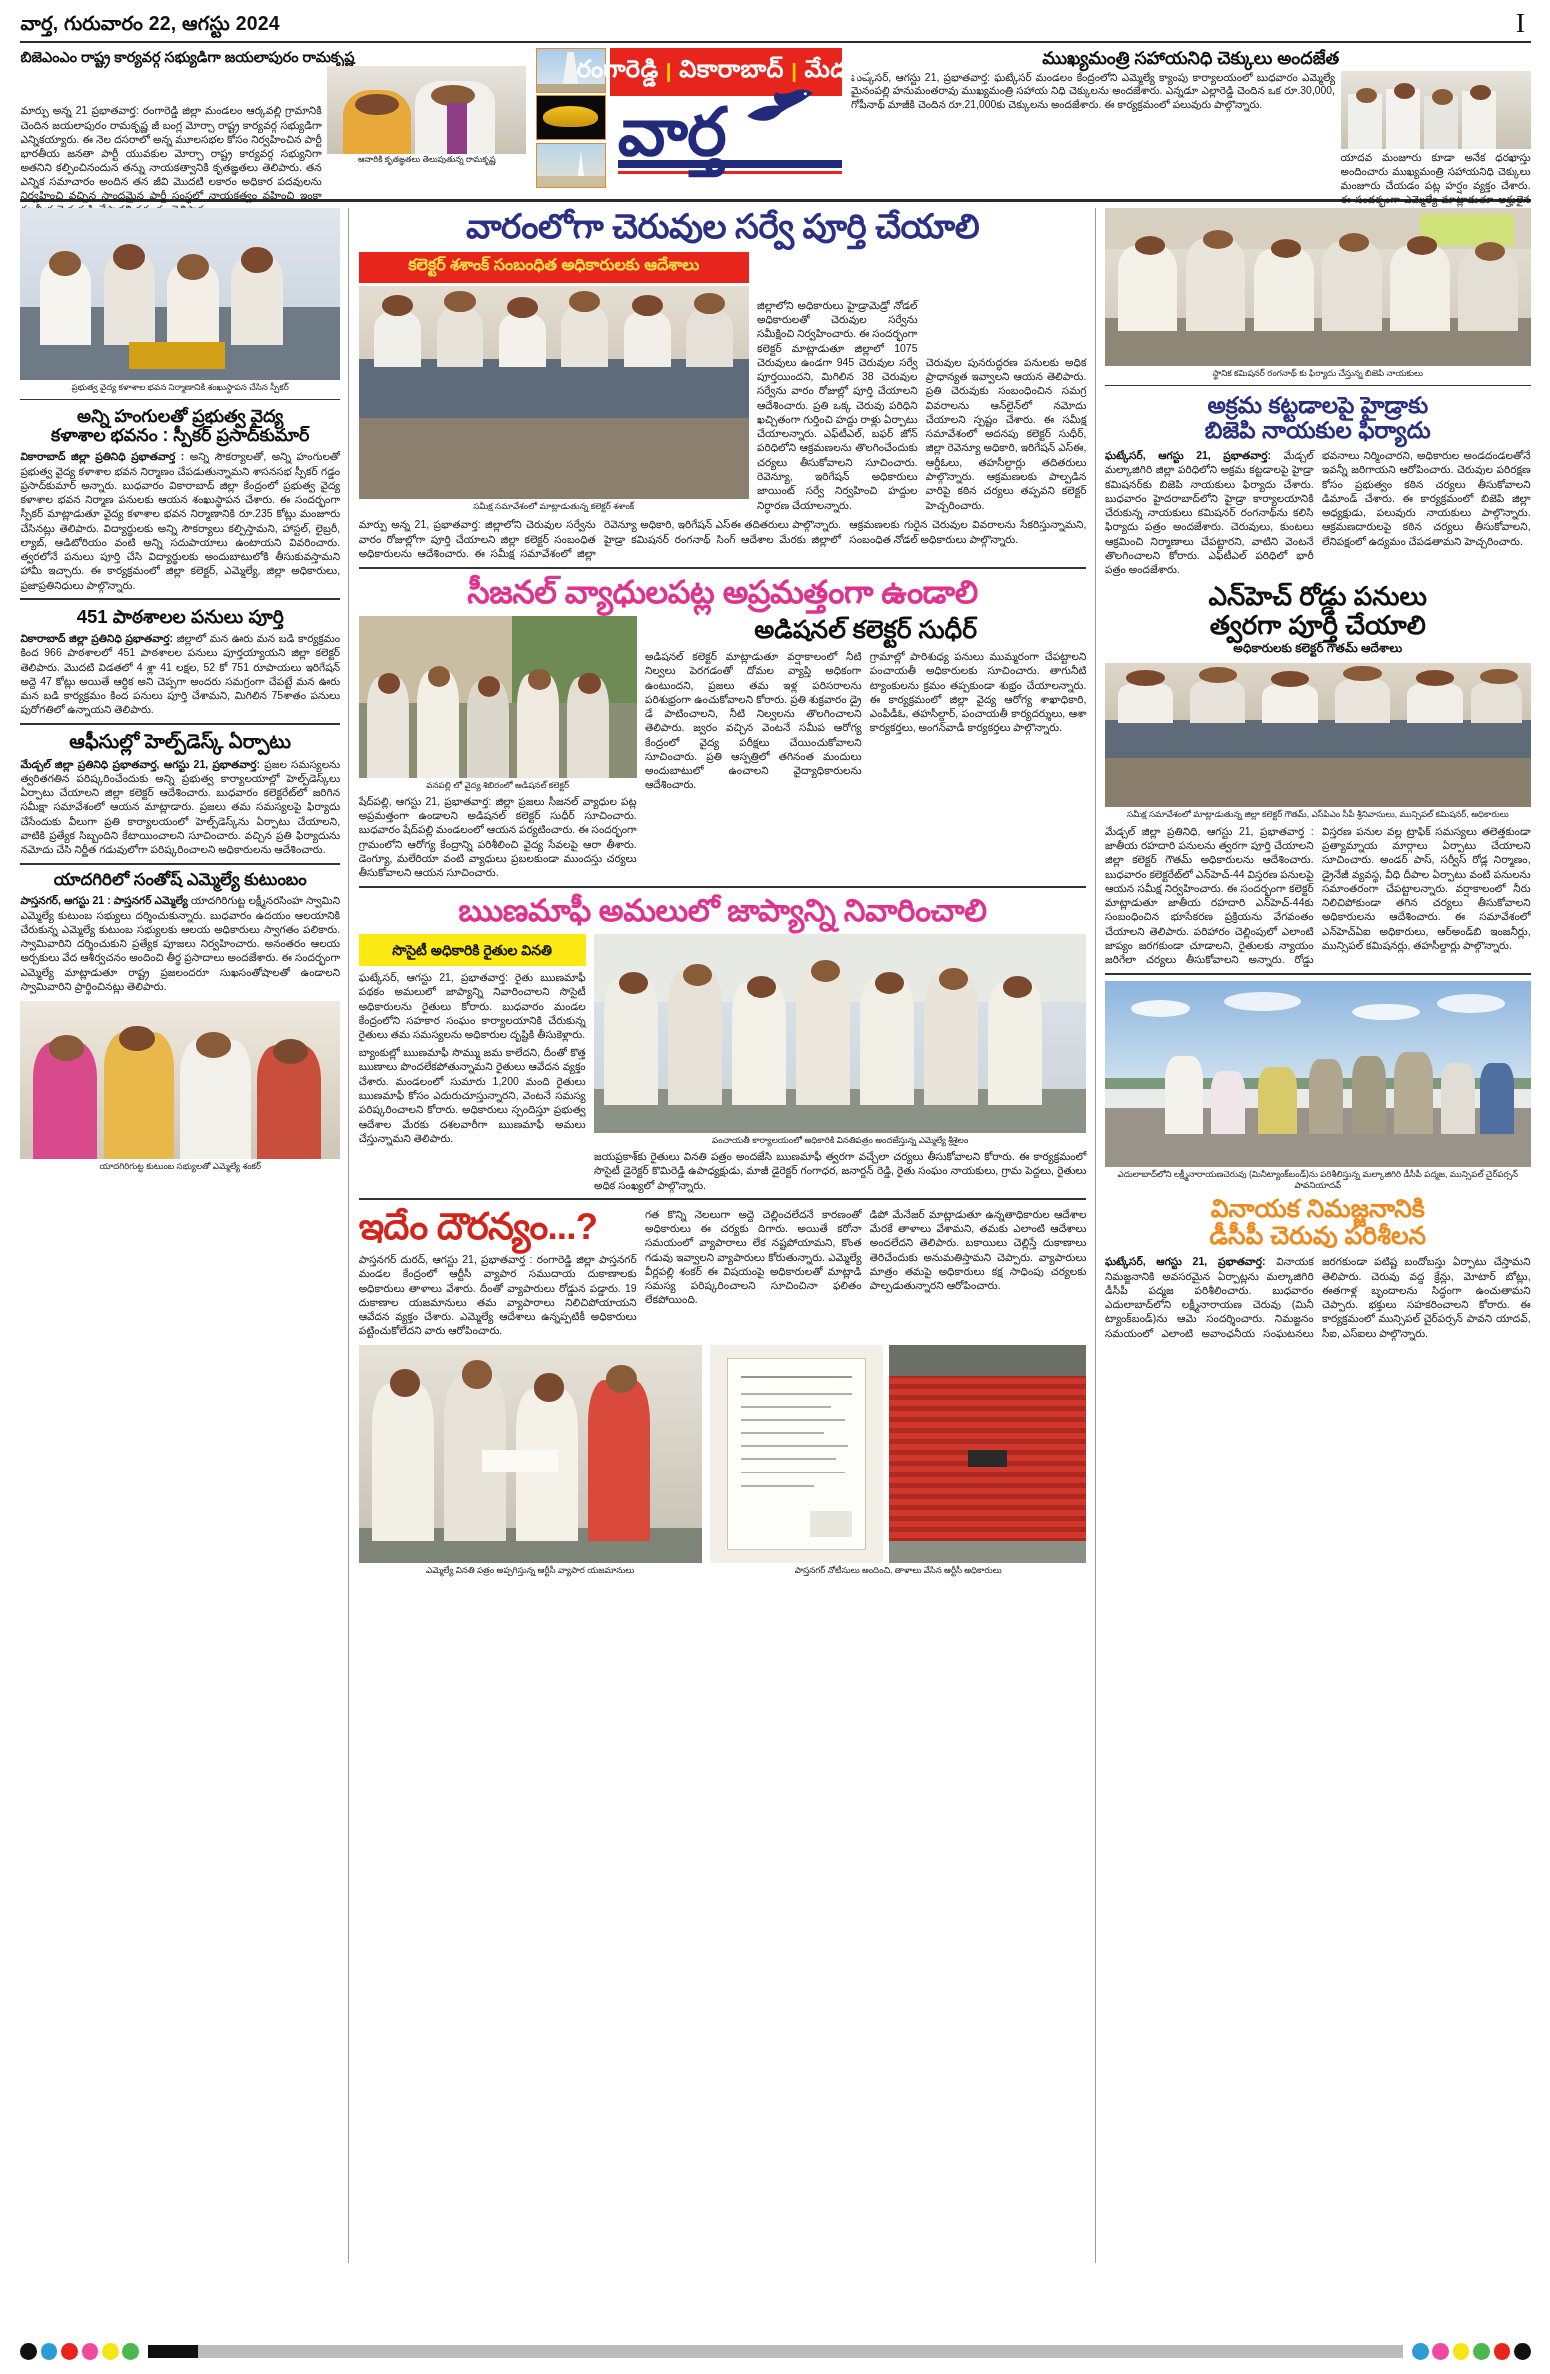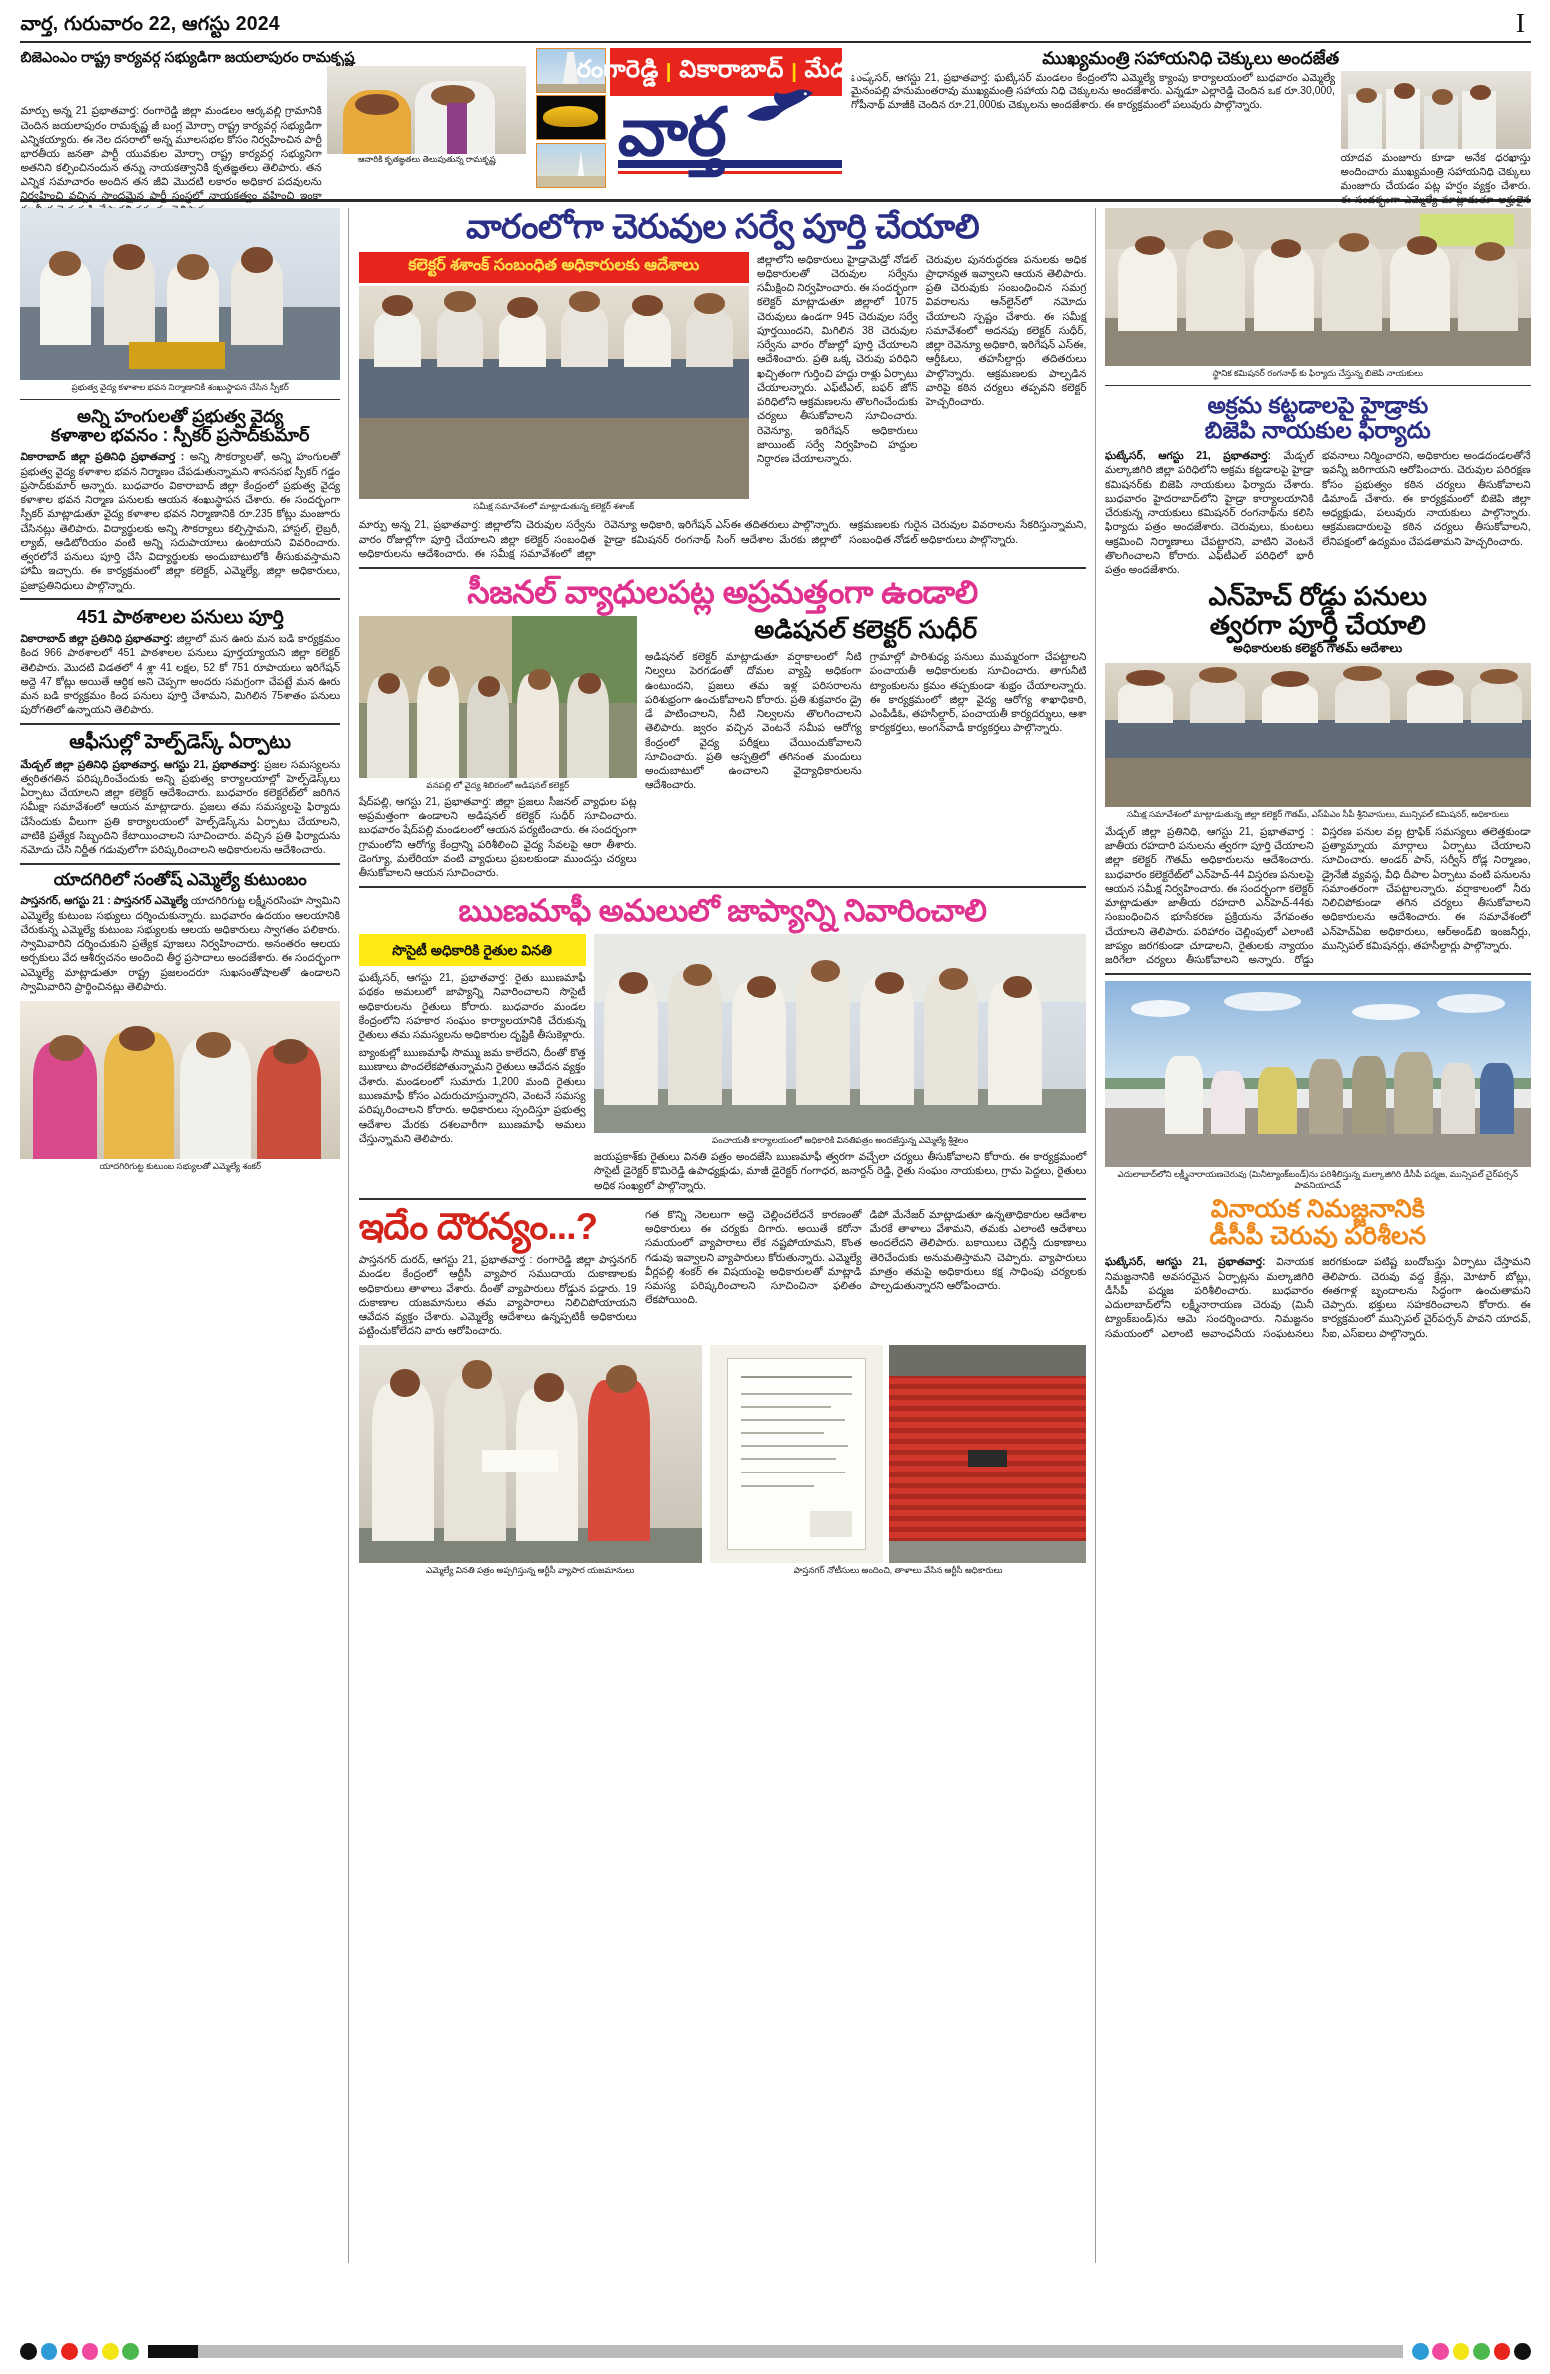--- a/index.html
+++ b/index.html
@@ -263,21 +263,21 @@
             <div style="position:absolute;left:84%;top:11%;width:12%;height:27%;background:#e5e1d8;border-radius:32% 32% 0 0;"></div>
             <div style="position:absolute;left:6%;top:4%;width:8%;height:10%;background:#7b4a2e;border-radius:50%;"></div>
             <div style="position:absolute;left:22%;top:2%;width:8%;height:10%;background:#8a5b38;border-radius:50%;"></div>
             <div style="position:absolute;left:38%;top:5%;width:8%;height:10%;background:#7b4a2e;border-radius:50%;"></div>
             <div style="position:absolute;left:54%;top:2%;width:8%;height:10%;background:#8a5b38;border-radius:50%;"></div>
             <div style="position:absolute;left:70%;top:4%;width:8%;height:10%;background:#7b4a2e;border-radius:50%;"></div>
             <div style="position:absolute;left:86%;top:3%;width:8%;height:10%;background:#8a5b38;border-radius:50%;"></div>
           </div>
           <div class="cap">సమీక్ష సమావేశంలో మాట్లాడుతున్న కలెక్టర్ శశాంక్</div>
         </div>
-        <div style="flex:1; display:flex; gap:8.3px;">
+        <div style="flex:1; display:flex; gap:8.3px;align-items:flex-end;">
           <div class="body-txt" style="flex:1;">జిల్లాలోని అధికారులు హైడ్రామెడ్రో నోడల్ అధికారులతో చెరువుల సర్వేను సమీక్షించి నిర్వహించారు. ఈ సందర్భంగా కలెక్టర్ మాట్లాడుతూ జిల్లాలో 1075 చెరువులు ఉండగా 945 చెరువుల సర్వే పూర్తయిందని, మిగిలిన 38 చెరువుల సర్వేను వారం రోజుల్లో పూర్తి చేయాలని ఆదేశించారు. ప్రతి ఒక్క చెరువు పరిధిని ఖచ్చితంగా గుర్తించి హద్దు రాళ్లు ఏర్పాటు చేయాలన్నారు. ఎఫ్‌టీఎల్, బఫర్ జోన్ పరిధిలోని ఆక్రమణలను తొలగించేందుకు చర్యలు తీసుకోవాలని సూచించారు. రెవెన్యూ, ఇరిగేషన్ అధికారులు జాయింట్ సర్వే నిర్వహించి హద్దుల నిర్ధారణ చేయాలన్నారు.</div>
           <div class="body-txt" style="flex:1;">చెరువుల పునరుద్ధరణ పనులకు అధిక ప్రాధాన్యత ఇవ్వాలని ఆయన తెలిపారు. ప్రతి చెరువుకు సంబంధించిన సమగ్ర వివరాలను ఆన్‌లైన్‌లో నమోదు చేయాలని స్పష్టం చేశారు. ఈ సమీక్ష సమావేశంలో అదనపు కలెక్టర్ సుధీర్, జిల్లా రెవెన్యూ అధికారి, ఇరిగేషన్ ఎస్‌ఈ, ఆర్డీఓలు, తహసీల్దార్లు తదితరులు పాల్గొన్నారు. ఆక్రమణలకు పాల్పడిన వారిపై కఠిన చర్యలు తప్పవని కలెక్టర్ హెచ్చరించారు.</div>
         </div>
       </div>
 
       <div class="body-txt" style="margin-top:5.6px; columns:3; column-gap:8.3px;">మార్పు అన్న 21, ప్రభాతవార్త: జిల్లాలోని చెరువుల సర్వేను వారం రోజుల్లోగా పూర్తి చేయాలని జిల్లా కలెక్టర్ సంబంధిత అధికారులను ఆదేశించారు. ఈ సమీక్ష సమావేశంలో జిల్లా రెవెన్యూ అధికారి, ఇరిగేషన్ ఎస్‌ఈ తదితరులు పాల్గొన్నారు. హైడ్రా కమిషనర్ రంగనాథ్ సింగ్ ఆదేశాల మేరకు జిల్లాలో ఆక్రమణలకు గురైన చెరువుల వివరాలను సేకరిస్తున్నామని, సంబంధిత నోడల్ అధికారులు పాల్గొన్నారు.</div>
 
       <div class="rule"></div>
 
       <h3 class="hl hl-pink" style="font-size:32px; text-align:center; letter-spacing:-0.5px;">సీజనల్ వ్యాధులపట్ల అప్రమత్తంగా ఉండాలి</h3>
@@ -370,21 +370,21 @@
             <div style="position:absolute;left:46%;bottom:10%;width:18%;height:70%;background:#f4f1e9;border-radius:26% 26% 0 0;"></div>
             <div style="position:absolute;left:67%;bottom:10%;width:18%;height:74%;background:#d94a3c;border-radius:26% 26% 0 0;"></div>
             <div style="position:absolute;left:9%;bottom:76%;width:9%;height:13%;background:#7b4a2e;border-radius:50%;"></div>
             <div style="position:absolute;left:30%;bottom:80%;width:9%;height:13%;background:#8a5b38;border-radius:50%;"></div>
             <div style="position:absolute;left:51%;bottom:74%;width:9%;height:13%;background:#7b4a2e;border-radius:50%;"></div>
             <div style="position:absolute;left:72%;bottom:78%;width:9%;height:13%;background:#8a5b38;border-radius:50%;"></div>
             <div style="position:absolute;left:36%;bottom:42%;width:22%;height:10%;background:#fbfaf5;"></div>
           </div>
           <div class="cap">ఎమ్మెల్యే వినతి పత్రం అప్పగిస్తున్న ఆర్టీసీ వ్యాపార యజమానులు</div>
         </div>
-        <div style="flex:1;">
+        <div style="flex:1;font-family:Liberation Serif, serif;">
           <div style="display:flex; gap:5.6px;">
             <div class="ph" style="height:218px; width:46%;">
               <div class="doc-scene"></div>
               <div style="position:absolute;left:10%;top:6%;width:80%;height:88%;background:#fdfdfa;border:0.9px solid #c9c4b8;"></div>
               <div style="position:absolute;left:18%;top:14%;width:64%;height:2.8px;background:#9a958a;"></div>
               <div style="position:absolute;left:18%;top:22%;width:64%;height:1.9px;background:#b4afa4;"></div>
               <div style="position:absolute;left:18%;top:28%;width:52%;height:1.9px;background:#b4afa4;"></div>
               <div style="position:absolute;left:18%;top:34%;width:60%;height:1.9px;background:#b4afa4;"></div>
               <div style="position:absolute;left:18%;top:40%;width:48%;height:1.9px;background:#b4afa4;"></div>
               <div style="position:absolute;left:18%;top:46%;width:62%;height:1.9px;background:#b4afa4;"></div>

